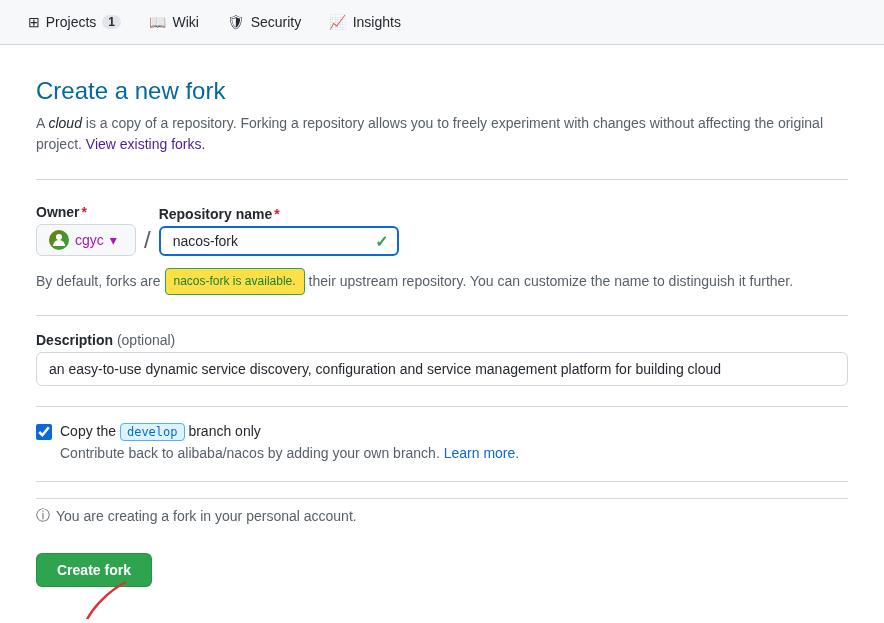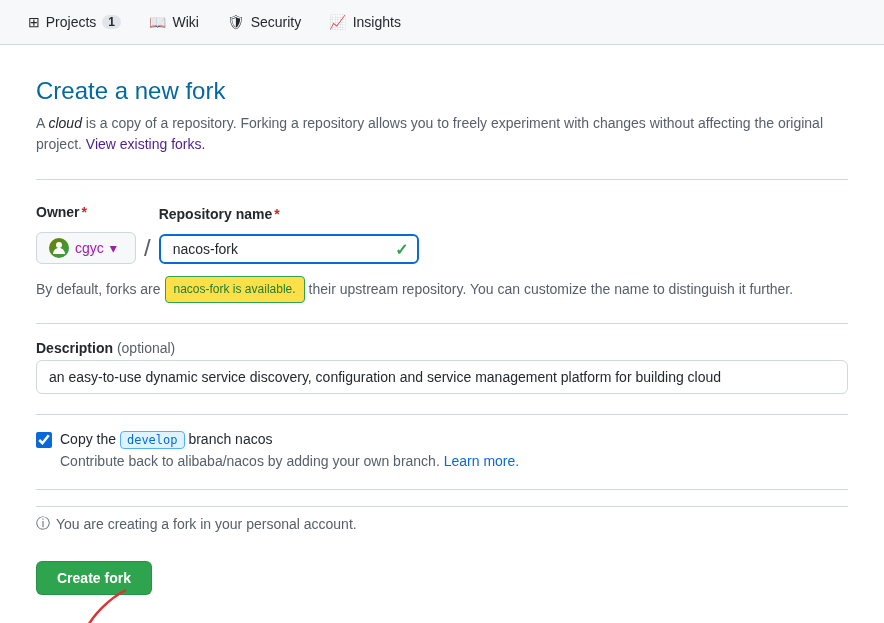--- a/index.html
+++ b/index.html
@@ -82,21 +82,21 @@
     .owner-repo-row {
       display: flex;
       align-items: flex-end;
       gap: 8px;
       margin-bottom: 12px;
     }
 
     .field-group {
       display: flex;
       flex-direction: column;
-      gap: 12px;
+      gap: 4px;
     }
 
     .field-label {
       font-size: 14px;
       font-weight: 600;
       color: #24292f;
     }
     .field-label .required {
       color: #cf222e;
       margin-left: 2px;
@@ -134,21 +134,21 @@
     .repo-name-input-wrapper {
       position: relative;
     }
     .repo-name-input {
       border: 2px solid #0969da;
       border-radius: 6px;
       padding: 5px 32px 5px 12px;
       font-size: 14px;
       color: #24292f;
       outline: none;
-      width: 260px;
+      width: 240px;
       background: white;
     }
     .checkmark-icon {
       position: absolute;
       right: 10px;
       top: 50%;
       transform: translateY(-50%);
       color: #2ea44f;
       font-size: 16px;
       font-weight: bold;
@@ -368,21 +368,21 @@
 
     <hr class="divider">
 
     
     <div class="checkbox-section">
       <div class="checkbox-row">
         <input type="checkbox" class="checkbox-input" checked="" style="">
         <label class="checkbox-label">
           <span>Copy the</span>
           <span class="branch-badge">develop</span>
-          <span>branch nacos</span>
+          <span>branch only</span>
         </label>
       </div>
       <div class="checkbox-sub-text">
         <span>Contribute back to alibaba/nacos by adding your own branch.</span>
         <a href="#">Learn more.</a>
       </div>
     </div>
 
     <hr class="divider">
 

